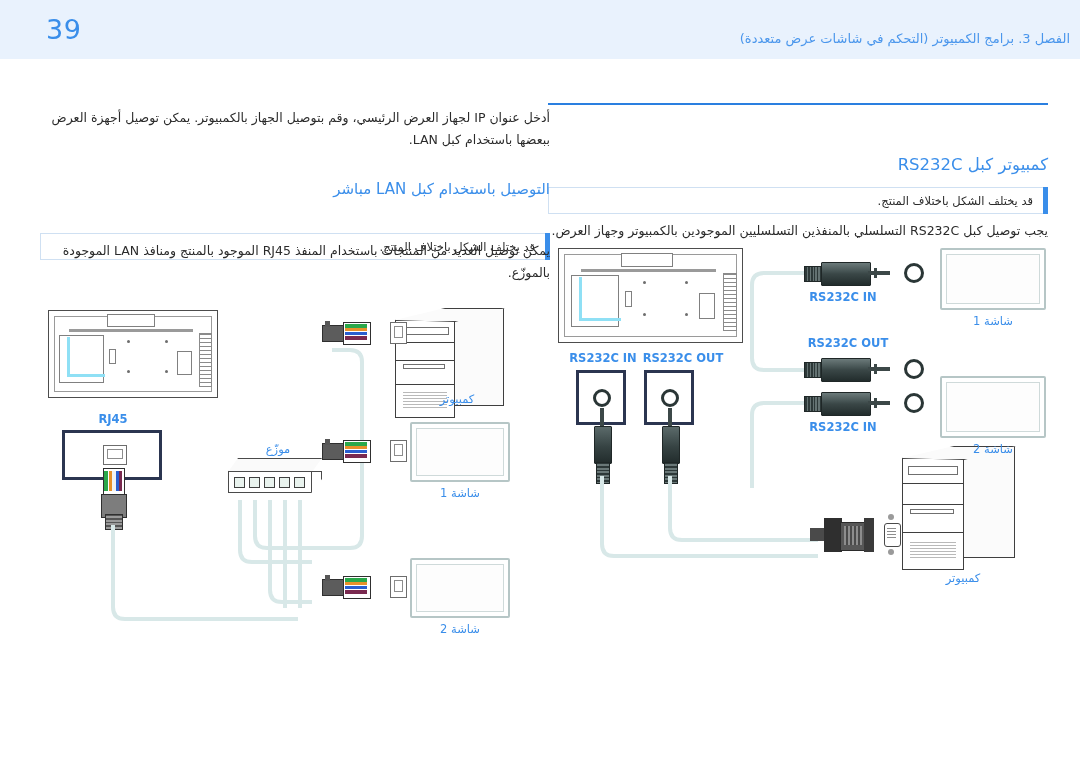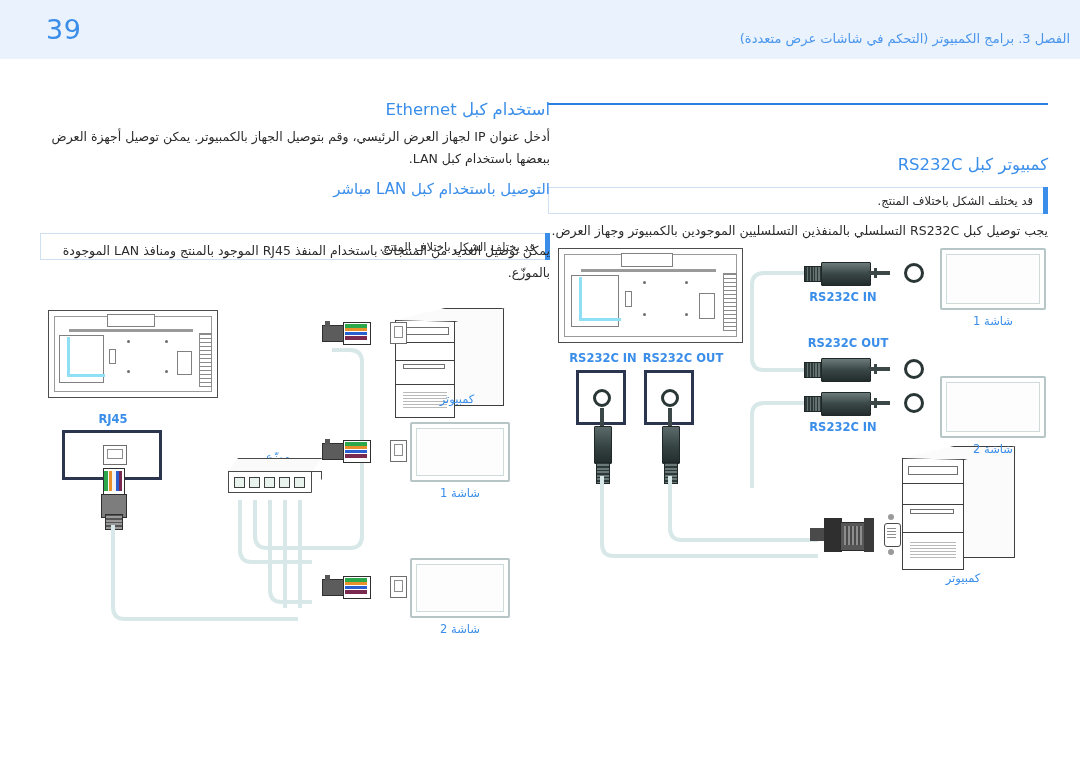--- a/index.html
+++ b/index.html
@@ -259,21 +259,20 @@
 
   <div class="cable" style="left:180px;top:0px;width:200px;height:260px;">
     <svg width="200" height="260" viewBox="0 0 200 260">
       <path d="M76 25 L36 25 Q24 25 24 37 L24 110 Q24 122 36 122 L76 122" fill="none" stroke="#d8e8e8" stroke-width="4"></path>
       <path d="M76 155 L36 155 Q24 155 24 167 L24 240" fill="none" stroke="#d8e8e8" stroke-width="4"></path>
     </svg>
   </div>
 </div>
 
 <div class="col" style="left:40px;top:100px;width:510px;">
-  <div class="head2">استخدام كبل Ethernet</div>
   <div class="body-txt" style="margin-top:7px;">أدخل عنوان IP لجهاز العرض الرئيسي، وقم بتوصيل الجهاز بالكمبيوتر. يمكن توصيل أجهزة العرض ببعضها باستخدام كبل LAN.</div>
 </div>
 
 <div class="col" style="left:40px;top:180px;width:510px;">
   <div class="head3">التوصيل باستخدام كبل LAN مباشر</div>
 </div>
 
 <div class="note" style="left:40px;top:206px;width:510px;height:27px;">
   <span>قد يختلف الشكل باختلاف المنتج.</span>
 </div>
@@ -307,21 +306,21 @@
     <div class="w" style="left:4px;top:3px;width:4px;height:20px;background:#2aa84a;"></div>
     <div class="w" style="left:9px;top:3px;width:3px;height:20px;background:#e8912a;"></div>
     <div class="w" style="left:12px;top:3px;width:4px;height:20px;background:#f2f2f2;"></div>
     <div class="w" style="left:16px;top:3px;width:3px;height:20px;background:#2a5fd0;"></div>
     <div class="w" style="left:19px;top:3px;width:3px;height:20px;background:#7a2a50;"></div>
     <div class="body" style="left:1px;top:26px;width:24px;height:22px;background:#7d7d7d;"></div>
     <div class="body" style="left:5px;top:46px;width:16px;height:14px;background:
          repeating-linear-gradient(to bottom,#555 0 1.5px,#9a9a9a 1.5px 3.5px);"></div>
   </div>
 
-  <div class="lbl" style="left:208px;top:142px;width:60px;margin-top:8px;">موزّع</div>
+  <div class="lbl" style="left:208px;top:142px;width:60px;">موزّع</div>
   <div style="position:absolute;left:188px;top:158px;width:100px;height:42px;">
     <div class="hub-top" style="left:0px;top:0px;width:94px;height:14px;
                 clip-path:polygon(10px 0,94px 0,84px 14px,0 14px);"></div>
     <div class="hub-face" style="left:0px;top:13px;width:84px;height:22px;"></div>
     <div class="hub-port" style="left:6px;top:19px;"></div>
     <div class="hub-port" style="left:21px;top:19px;"></div>
     <div class="hub-port" style="left:36px;top:19px;"></div>
     <div class="hub-port" style="left:51px;top:19px;"></div>
     <div class="hub-port" style="left:66px;top:19px;"></div>
     <div class="hub-face" style="left:83px;top:13px;width:11px;height:22px;

